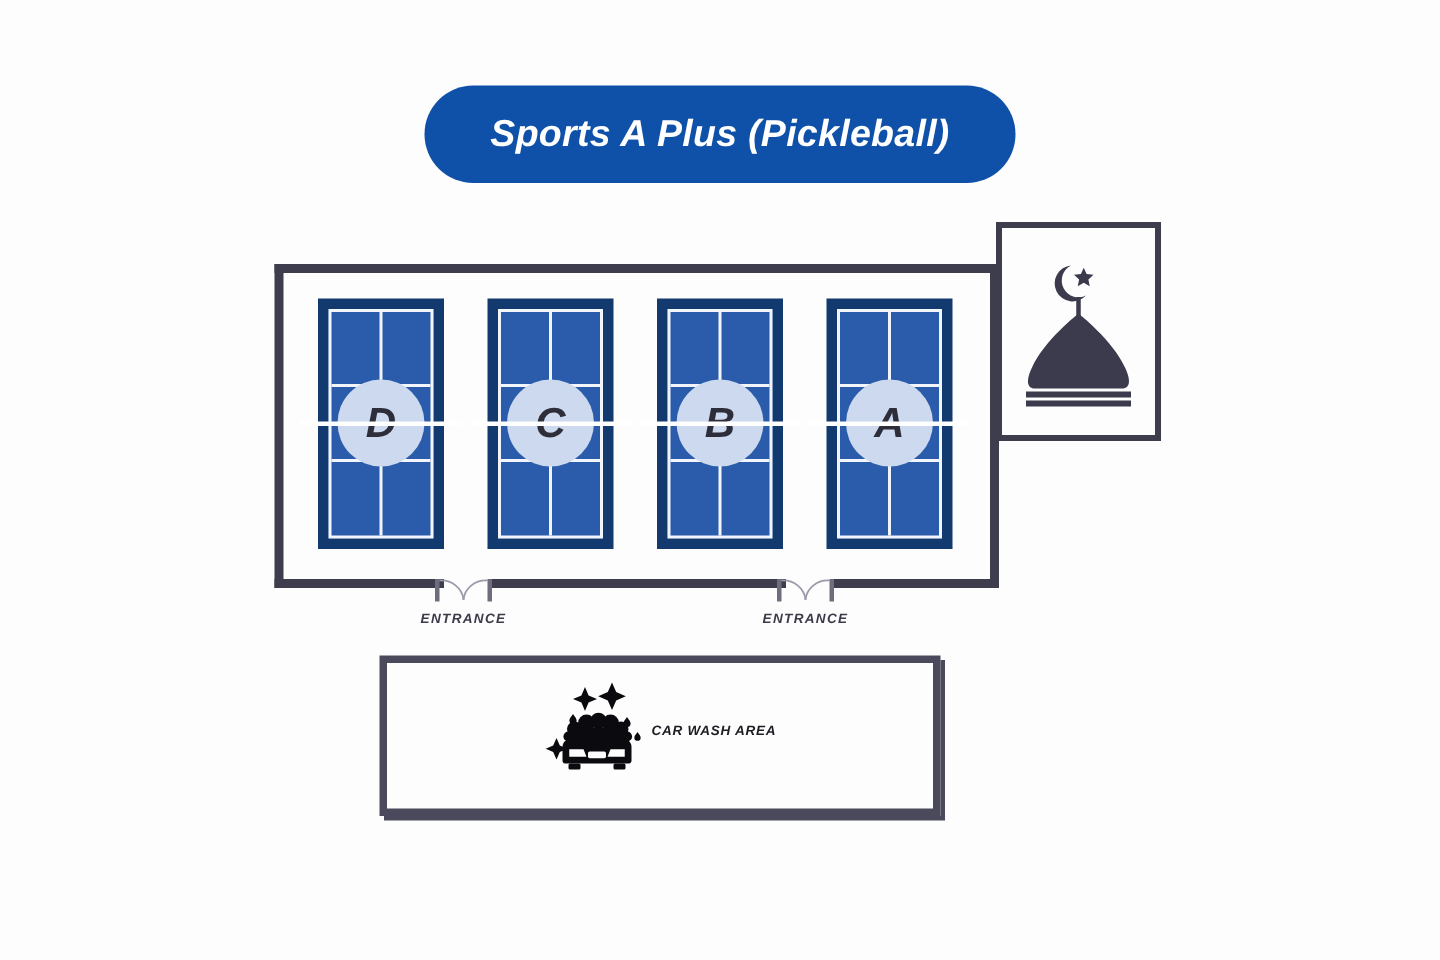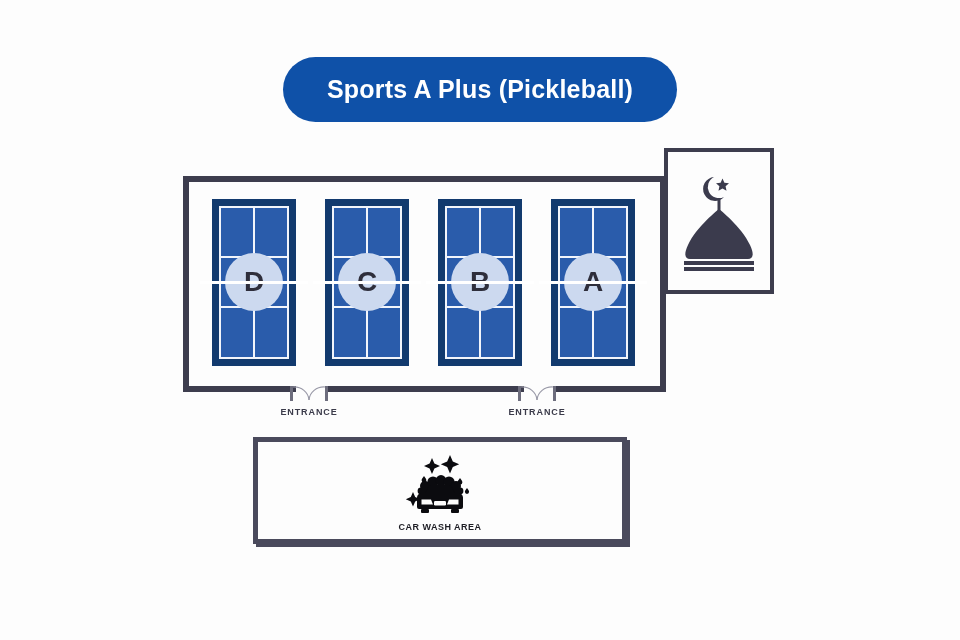--- a/index.html
+++ b/index.html
@@ -15,20 +15,21 @@
     overflow: hidden;
     position: relative;
   }
 
   #stage {
     position: absolute;
     left: 0;
     top: 0;
     width: 960px;
     height: 484px;
+    font-style: italic;
   }
 
   
   .title-banner {
     position: absolute;
     left: 283px;
     top: 57px;
     width: 394px;
     height: 65px;
     background: #0f51a8;
@@ -231,21 +232,21 @@
     border: 5px solid #4a4a5c;
     box-sizing: border-box;
     box-shadow: 3px 3px 0 0 #4a4a5c;
   }
   .carwash-inner {
     position: absolute;
     left: 0;
     right: 0;
     top: 10px;
     display: flex;
-    flex-direction: column;
+    flex-direction: row;
     align-items: center;
     justify-content: center;
   }
   .carwash-icon { display: block; }
   .carwash-label {
     margin-top: 2px;
     font-size: 9px;
     font-weight: bold;
     letter-spacing: 0.5px;
     color: #1d1d24;

